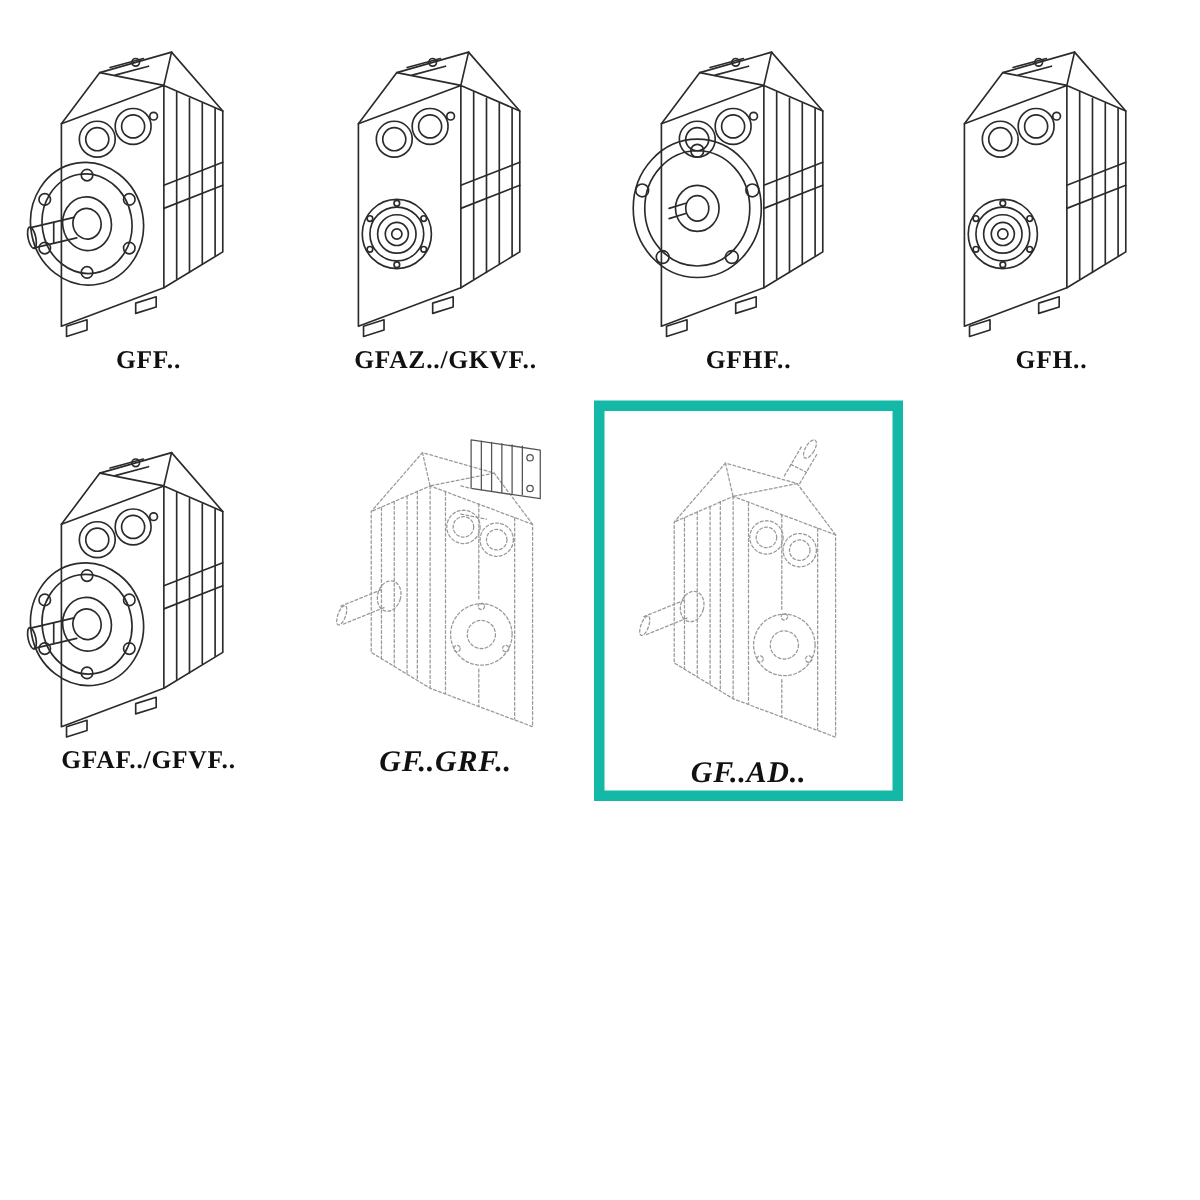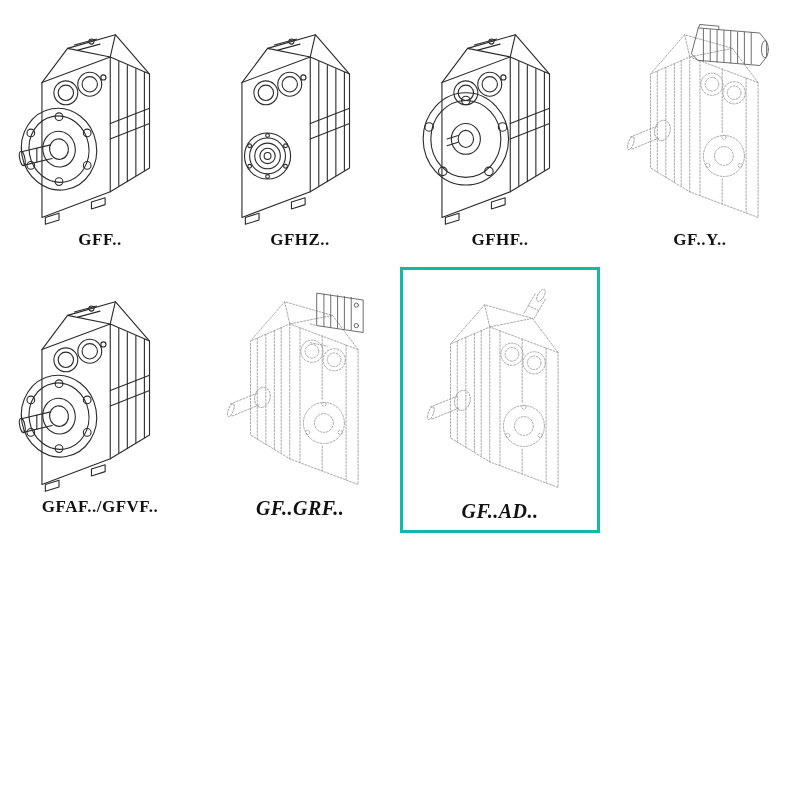--- a/index.html
+++ b/index.html
@@ -33,21 +33,21 @@
   .label {
     font-weight: bold;
     font-size: 17px;
     letter-spacing: 0.5px;
     color: #111111;
     margin-top: 4px;
     text-align: center;
     white-space: nowrap;
   }
   .label.lg { font-size: 20px; font-style: italic; }
-  .cell.bordered { border: 3px solid #14b8a6; }
+  .cell.bordered { border: 7px solid #14b8a6; }
 </style>
 </head>
 <body>
 
 <svg width="0" height="0" style="position:absolute" aria-hidden="true">
   <defs>
 
     <g id="gb-body">
       <path d="M32 92 L62 52 L118 36 L158 82 L158 192 L112 220 L32 250 Z"></path>
       <path d="M32 92 L112 62 L158 82 M112 62 L112 220 M62 52 L112 62 M118 36 L112 62"></path>
@@ -168,53 +168,53 @@
   <figure class="cell">
     <div class="art">
       <svg viewBox="0 0 200 260">
           <use href="#gb-body"></use>
           <use href="#gb-flange"></use>
         </svg>
     </div>
     <figcaption class="label">GFF..</figcaption>
   </figure>
 
-
   <figure class="cell">
     <div class="art">
       <svg viewBox="0 0 200 260">
           <use href="#gb-body"></use>
           <use href="#gb-bore"></use>
         </svg>
     </div>
-    <figcaption class="label">GFHZ..</figcaption>
-  </figure>
+    <figcaption class="label">GFAZ../GKVF..</figcaption>
+  </figure>
+
 
   <figure class="cell">
     <div class="art">
       <svg viewBox="0 0 200 260">
           <use href="#gb-body"></use>
           <use href="#gb-flange2"></use>
         </svg>
     </div>
     <figcaption class="label">GFHF..</figcaption>
   </figure>
 
-
-
-
-  <figure class="cell">
-    <div class="art dashed">
-      <svg viewBox="0 0 200 260">
-          <use href="#gb-rear"></use>
-          <use href="#att-motor"></use>
-        </svg>
-    </div>
-    <figcaption class="label">GF..Y..</figcaption>
-  </figure>
+  <figure class="cell">
+    <div class="art">
+      <svg viewBox="0 0 200 260">
+          <use href="#gb-body"></use>
+          <use href="#gb-bore"></use>
+        </svg>
+    </div>
+    <figcaption class="label">GFH..</figcaption>
+  </figure>
+
+
+
 
   <figure class="cell">
     <div class="art">
       <svg viewBox="0 0 200 260">
           <use href="#gb-body"></use>
           <use href="#gb-flange"></use>
         </svg>
     </div>
     <figcaption class="label">GFAF../GFVF..</figcaption>
   </figure>

